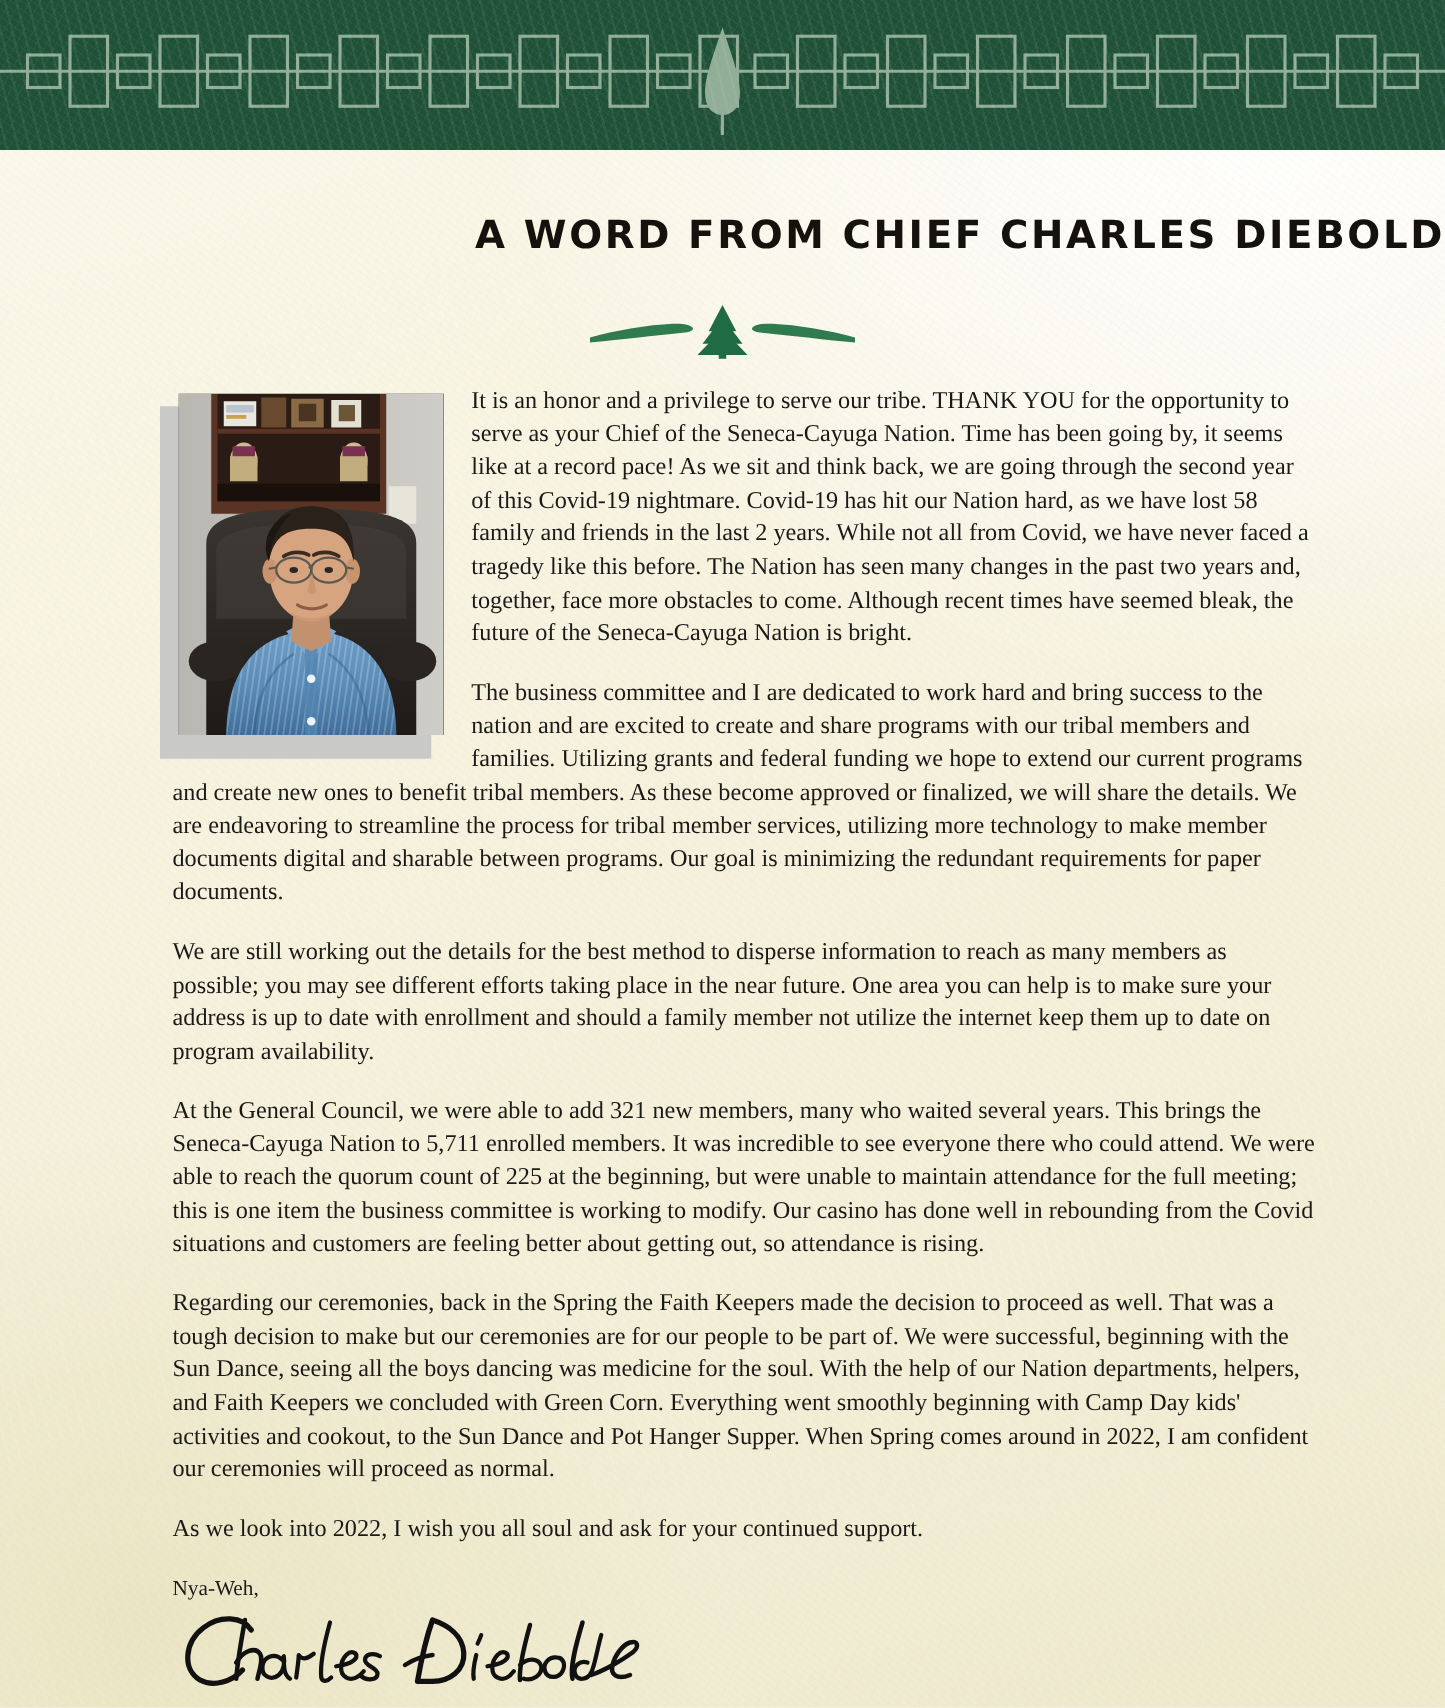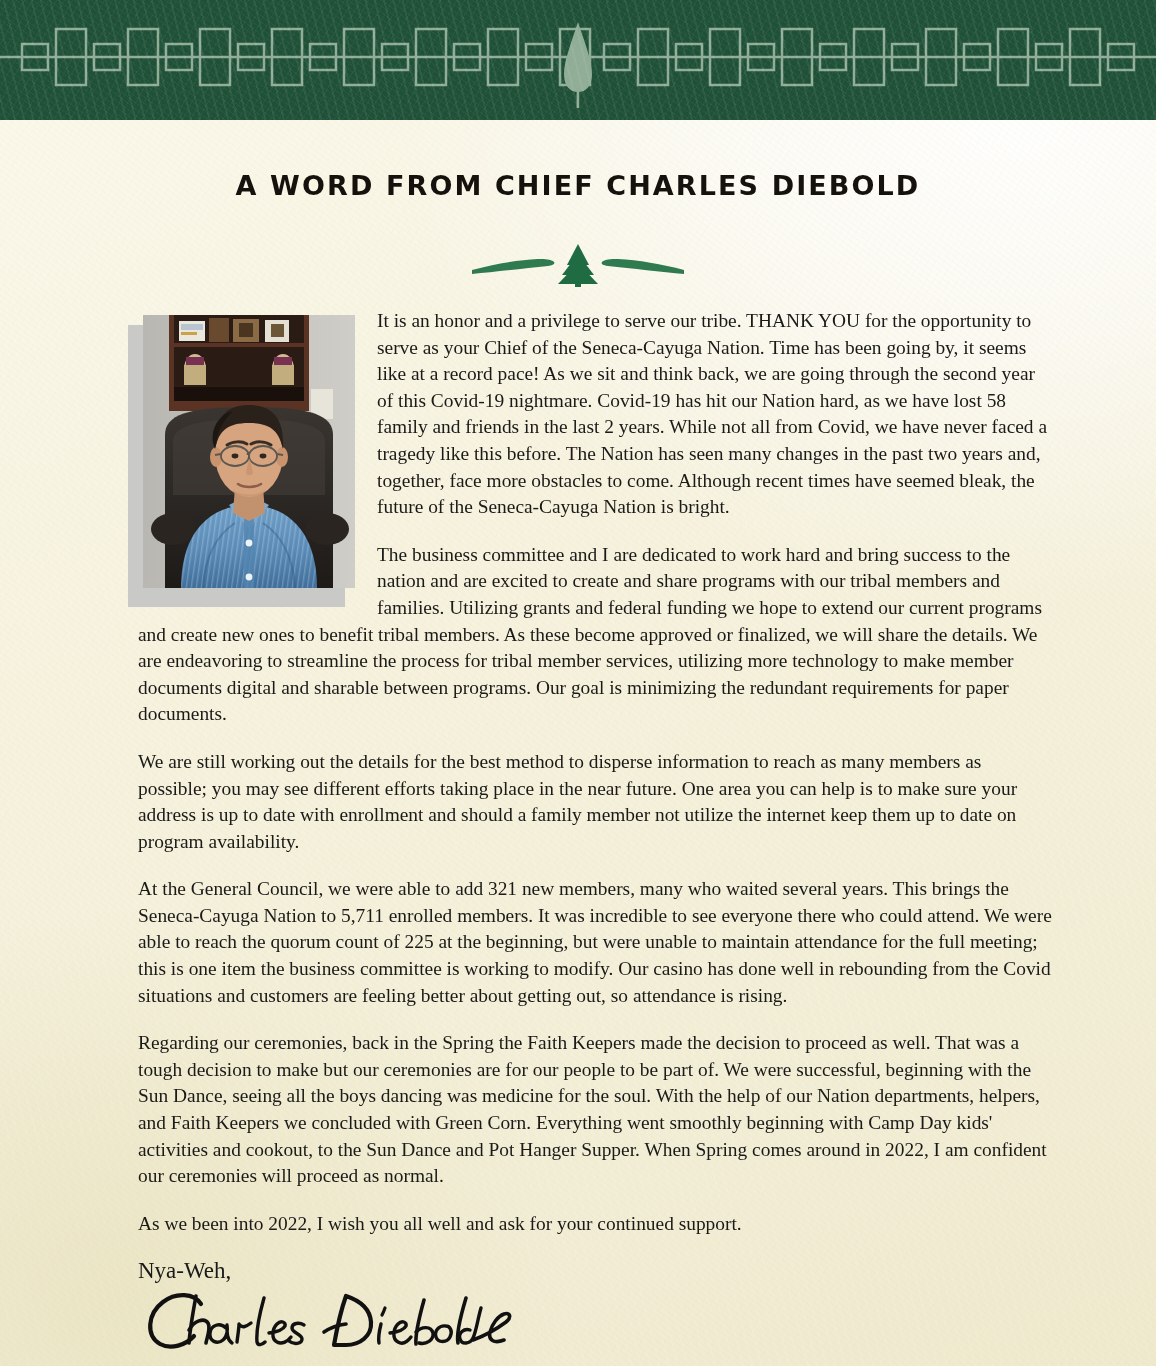--- a/index.html
+++ b/index.html
@@ -51,24 +51,24 @@
     width: 1156px;
     height: 120px;
   }
 
   
   .title {
     position: absolute;
     top: 170px;
     left: 0;
     width: 1156px;
-    text-align: center;
+    text-align: right;
     font-family: "DejaVu Sans", sans-serif;
     font-weight: bold;
-    font-size: 27px;
+    font-size: 31px;
     letter-spacing: 2.1px;
     color: #15120d;
   }
 
   
   .divider {
     position: absolute;
     top: 240px;
     left: 0;
     width: 1156px;
@@ -119,21 +119,21 @@
     overflow: hidden;
     background: #2b2622;
   }
   .photo svg { display: block; }
 
   
   .sig-block {
     margin-top: 10px;
   }
   .sig-salutation {
-    font-size: 23px;
+    font-size: 17px;
     line-height: 26px;
     color: #1a1a18;
     margin-bottom: 4px;
     font-family: Liberation Serif, serif;
   }
   .sig-mark {
     height: 66px;
     margin: 0 0 2px 0;
   }
 </style>
@@ -318,21 +318,21 @@
           <path d="M90 176 C98 182 115 182 122 176" stroke="#c18e68" stroke-width="2" fill="none" opacity="0.5"></path>
         </svg>
       </div>
     </div>
 
     <p>It is an honor and a privilege to serve our tribe. THANK YOU for the opportunity to serve as your Chief of the Seneca-Cayuga Nation. Time has been going by, it seems like at a record pace! As we sit and think back, we are going through the second year of this Covid-19 nightmare. Covid-19 has hit our Nation hard, as we have lost 58 family and friends in the last 2 years. While not all from Covid, we have never faced a tragedy like this before. The Nation has seen many changes in the past two years and, together, face more obstacles to come. Although recent times have seemed bleak, the future of the Seneca-Cayuga Nation is bright.</p>
     <p>The business committee and I are dedicated to work hard and bring success to the nation and are excited to create and share programs with our tribal members and families. Utilizing grants and federal funding we hope to extend our current programs and create new ones to benefit tribal members. As these become approved or finalized, we will share the details. We are endeavoring to streamline the process for tribal member services, utilizing more technology to make member documents digital and sharable between programs. Our goal is minimizing the redundant requirements for paper documents.</p>
     <p>We are still working out the details for the best method to disperse information to reach as many members as possible; you may see different efforts taking place in the near future. One area you can help is to make sure your address is up to date with enrollment and should a family member not utilize the internet keep them up to date on program availability.</p>
     <p>At the General Council, we were able to add 321 new members, many who waited several years. This brings the Seneca-Cayuga Nation to 5,711 enrolled members. It was incredible to see everyone there who could attend. We were able to reach the quorum count of 225 at the beginning, but were unable to maintain attendance for the full meeting; this is one item the business committee is working to modify. Our casino has done well in rebounding from the Covid situations and customers are feeling better about getting out, so attendance is rising.</p>
     <p>Regarding our ceremonies, back in the Spring the Faith Keepers made the decision to proceed as well. That was a tough decision to make but our ceremonies are for our people to be part of. We were successful, beginning with the Sun Dance, seeing all the boys dancing was medicine for the soul. With the help of our Nation departments, helpers, and Faith Keepers we concluded with Green Corn. Everything went smoothly beginning with Camp Day kids' activities and cookout, to the Sun Dance and Pot Hanger Supper. When Spring comes around in 2022, I am confident our ceremonies will proceed as normal.</p>
-    <p>As we been into 2022, I wish you all well and ask for your continued support.</p>
+    <p>As we look into 2022, I wish you all soul and ask for your continued support.</p>
 
     <div class="sig-block">
       <div class="sig-salutation">Nya-Weh,</div>
 
       <svg class="sig-mark" width="380" height="66" viewBox="0 0 380 66">
         <g fill="none" stroke="#111111" stroke-linecap="round" stroke-linejoin="round">
 
           <path d="M63 16 C56 5 38 4 25 14 C9 26 8 48 22 56 C33 62 48 57 56 48" stroke-width="4.2"></path>
 
           <path d="M58 8 C55 24 52 42 51 55" stroke-width="3.6"></path>

